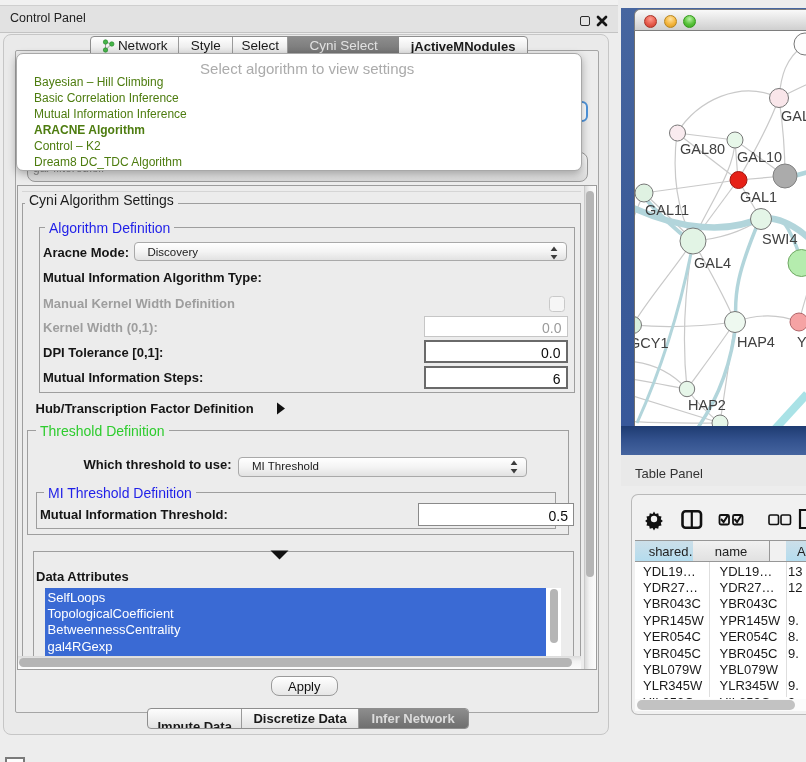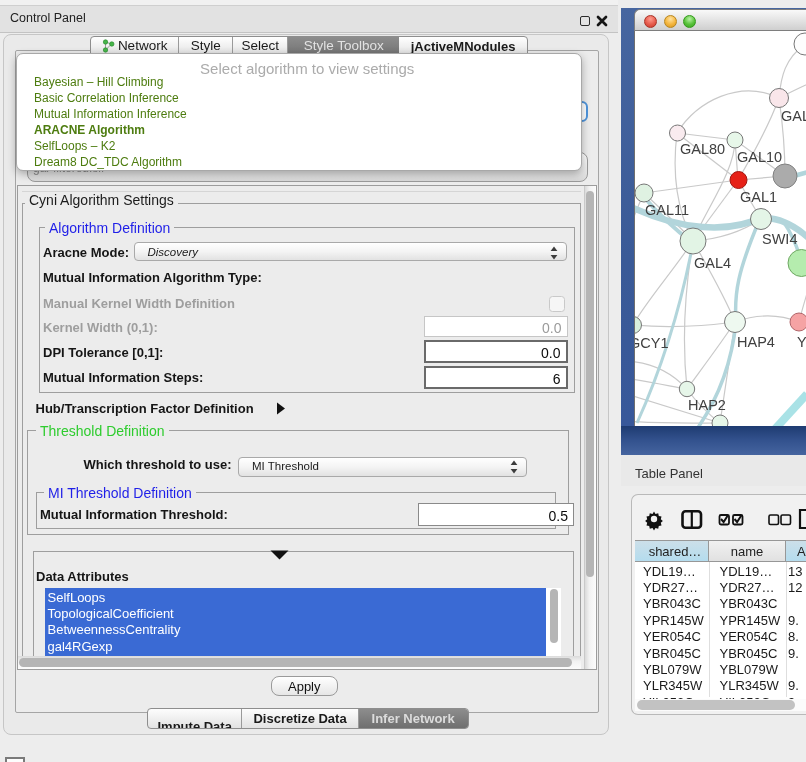--- a/index.html
+++ b/index.html
@@ -137,21 +137,21 @@
   </g>
   <g fill="none" stroke="#111" stroke-width="1.6">
     <rect x="133" y="11" width="9.5" height="9.5" rx="1.5"></rect>
     <rect x="145" y="11" width="9.5" height="9.5" rx="1.5"></rect>
   </g>
   <path d="M 164,6 h 8 l 4,4 v 14 h -12 z" fill="none" stroke="#111" stroke-width="2.2"></path>
 </svg>
 
 <div class="abs" style="left:635px;top:540px;width:171px;height:22px;border-top:1px solid #979797;border-bottom:1px solid #979797;box-sizing:border-box;">
   <div class="abs" style="left:0;top:0;width:74px;height:20px;background:linear-gradient(#ccdfe9,#b4dcee);border-right:1px solid #979797;text-align:center;font-size:13px;color:#222;padding:3px 0 0 7px;box-sizing:border-box;">shared…</div>
-  <div class="abs" style="left:74px;top:0;width:77px;height:20px;background:linear-gradient(#f1f1f1,#e1e1e1);border-right:1px solid #979797;text-align:center;font-size:13px;color:#222;padding-top:3px;box-sizing:border-box;">name</div>
+  <div class="abs" style="left:58px;top:0;width:77px;height:20px;background:linear-gradient(#f1f1f1,#e1e1e1);border-right:1px solid #979797;text-align:center;font-size:13px;color:#222;padding-top:3px;box-sizing:border-box;">name</div>
   <div class="abs" style="left:151px;top:0;width:20px;height:20px;background:linear-gradient(#ccdfe9,#b4dcee);font-size:13px;color:#222;padding:3px 0 0 11px;box-sizing:border-box;">A</div>
 </div>
 
 <div class="abs" id="tbody" style="left:635px;top:562px;width:171px;height:137px;background:#fff;overflow:hidden;font-size:13px;color:#1a1a1a;">
       <div style="position:absolute;left:8px;top:1.5px;">YDL19…</div>
       <div style="position:absolute;left:84.5px;top:1.5px;">YDL19…</div>
       <div style="position:absolute;left:153px;top:1.5px;">13</div>
       <div style="position:absolute;left:8px;top:17.9px;">YDR27…</div>
       <div style="position:absolute;left:84.5px;top:17.9px;">YDR27…</div>
       <div style="position:absolute;left:153px;top:17.9px;">12</div>
@@ -199,21 +199,21 @@
 <div class="abs" style="left:16.5px;top:185px;width:580px;height:485px;border:1px solid #9c9c9c;background:#ececec;box-sizing:border-box;"></div>
 <div class="abs" style="left:22px;top:190.5px;width:559px;height:1px;background:#d5d5d5;"></div>
 
 <div class="gbox" style="left:22px;top:203px;width:559px;height:466px;border-bottom:none;"></div>
 <div class="gt" style="left:25px;top:192px;color:#1c1c1c;">Cyni Algorithm Settings</div>
 
 <div class="gbox" style="left:38.5px;top:227px;width:536.5px;height:166px;"></div>
 <div class="gt" style="left:45px;top:219.5px;color:#1f1fe8;">Algorithm Definition</div>
 
 <div class="blbl" style="left:43px;top:244.5px;">Aracne Mode:</div>
-<div class="combo" style="left:133.5px;top:242px;width:433.5px;height:19px;font-style:italic;">
+<div class="combo" style="left:133.5px;top:242px;width:433.5px;height:19px;">
   <span class="ctext">Discovery</span>
   <svg class="stepper" viewBox="0 0 8 14" xmlns="http://www.w3.org/2000/svg">
         <path d="M 4,0.5 L 7.4,5 L 0.6,5 z" fill="#3c3c3c"></path>
         <path d="M 4,13.5 L 7.4,9 L 0.6,9 z" fill="#3c3c3c"></path>
       </svg>
 </div>
 <div class="blbl" style="left:43px;top:269.5px;">Mutual Information Algorithm Type:</div>
 
 <div class="glbl" style="left:43px;top:295.5px;">Manual Kernel Width Definition</div>
 <div class="abs" style="left:549px;top:296px;width:14px;height:14px;border:1px solid #c9c9c9;border-radius:3.5px;background:#f6f6f6;z-index:3;"></div>
@@ -293,30 +293,30 @@
   background:linear-gradient(#ffffff,#dedede);box-sizing:border-box;overflow:hidden;display:flex;z-index:5;">
   <div style="width:88.7px;font-size:13.5px;color:#1a1a1a;padding-top:1.5px;border-right:1px solid #9a9a9a;box-sizing:border-box;text-align:center;">
     <svg width="13" height="14" viewBox="0 0 13 14" style="vertical-align:-2.5px;" xmlns="http://www.w3.org/2000/svg">
       <path d="M 3.5,3 L 9.5,5 M 3.5,11 L 9.5,5 M 3.5,11 L 3.5,3" stroke="#999" stroke-width="1" fill="none"></path>
       <circle cx="3.5" cy="3" r="2.2" fill="#46b549" stroke="#2c8c30" stroke-width="0.7"></circle>
       <circle cx="3.5" cy="11" r="2.2" fill="#46b549" stroke="#2c8c30" stroke-width="0.7"></circle>
       <circle cx="9.8" cy="5" r="2.2" fill="#46b549" stroke="#2c8c30" stroke-width="0.7"></circle>
     </svg><span style="margin-left:3px;">Network</span></div>
   <div style="width:54px;text-align:center;font-size:13.5px;color:#1a1a1a;padding-top:1.5px;border-right:1px solid #9a9a9a;box-sizing:border-box;">Style</div>
   <div style="width:55.5px;text-align:center;font-size:13.5px;color:#1a1a1a;padding-top:1.5px;border-right:1px solid #9a9a9a;box-sizing:border-box;">Select</div>
-  <div style="width:111.3px;text-align:center;font-size:13.5px;color:#e2e2e2;padding-top:1.5px;background:linear-gradient(#8d8d8d,#707070);box-sizing:border-box;">Style Toolbox</div>
+  <div style="width:111.3px;text-align:center;font-size:13.5px;color:#e2e2e2;padding-top:1.5px;background:linear-gradient(#8d8d8d,#707070);box-sizing:border-box;">Cyni Select</div>
   <div style="width:128.5px;text-align:center;font-size:13px;font-weight:bold;color:#1a1a1a;padding-top:2.5px;box-sizing:border-box;">jActiveMNodules</div>
 </div>
 
 <div class="abs" style="left:16px;top:52.5px;width:565.5px;height:118.5px;background:#fff;
   border:1px solid #a8a8a8;border-radius:7px;box-shadow:0 3px 8px rgba(0,0,0,0.3);box-sizing:border-box;z-index:6;">
   <div style="text-align:center;font-size:15px;color:#ababab;margin-top:6px;height:14.5px;padding-left:17px;">Select algorithm to view settings</div>
   <div style="font-size:12px;color:#4d7c0f;padding-left:17px;line-height:16px;">
     <div>Bayesian – Hill Climbing</div>
     <div>Basic Correlation Inference</div>
     <div>Mutual Information Inference</div>
     <div style="font-weight:bold;">ARACNE Algorithm</div>
-    <div>SelfLoops – K2</div>
+    <div>Control – K2</div>
     <div>Dream8 DC_TDC Algorithm</div>
   </div>
 </div>
 
 </div>
 
 </body></html>

